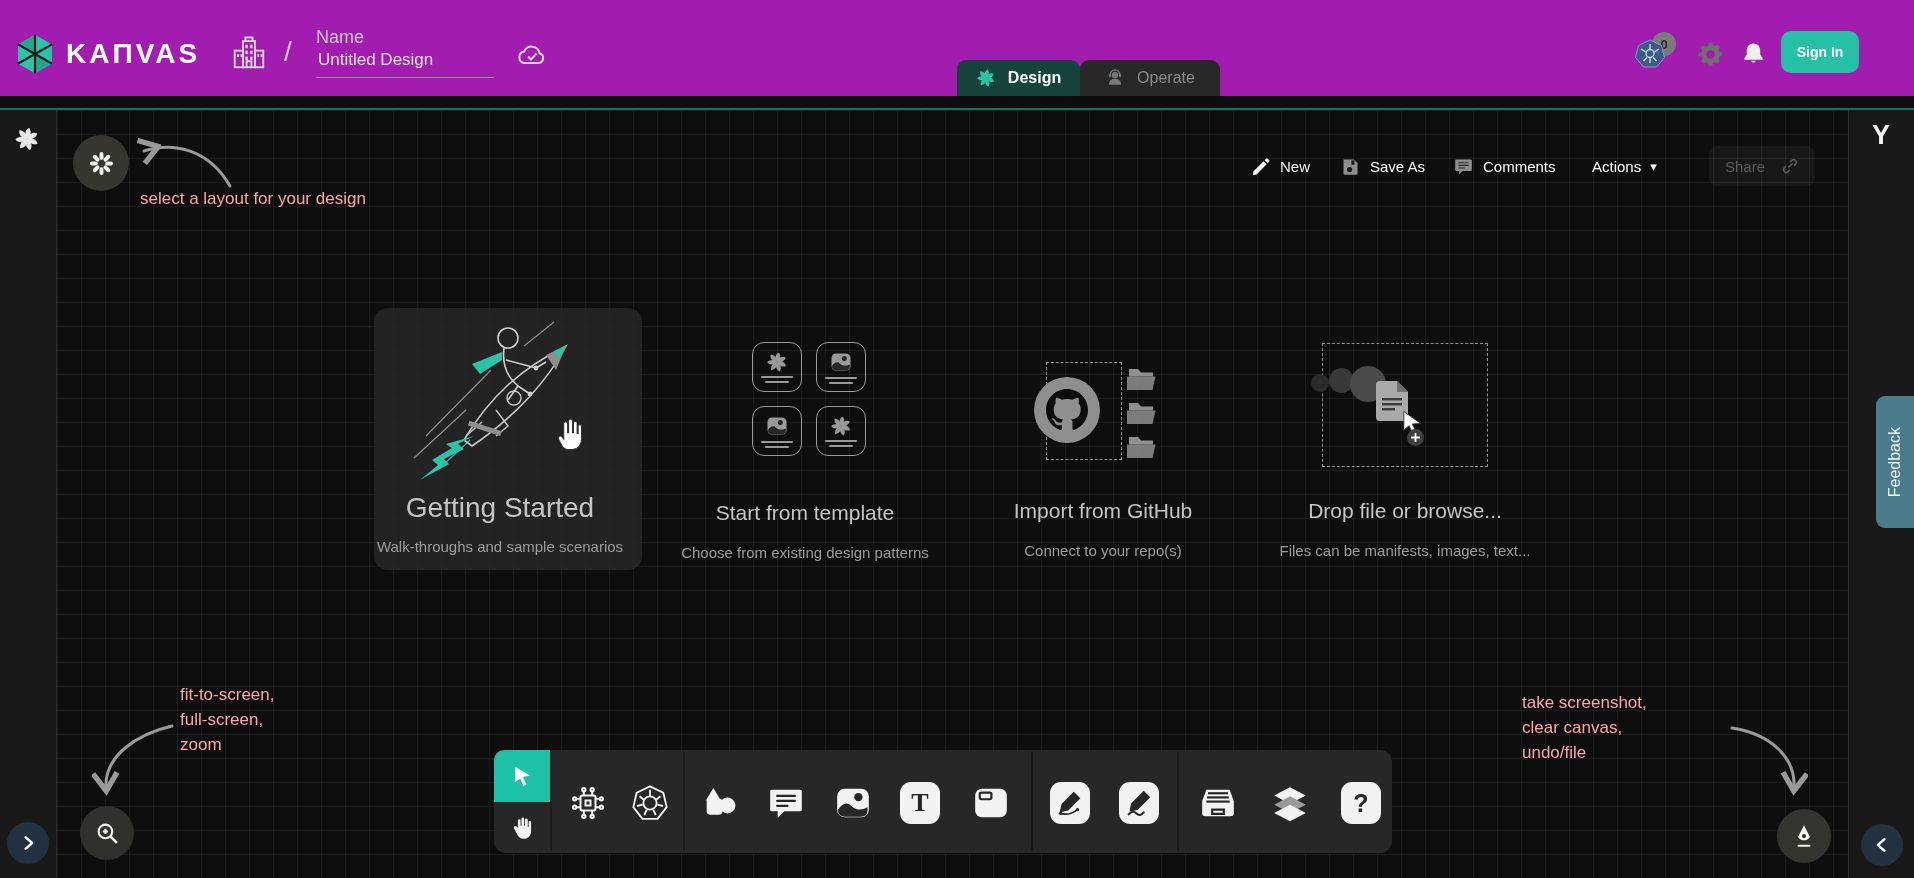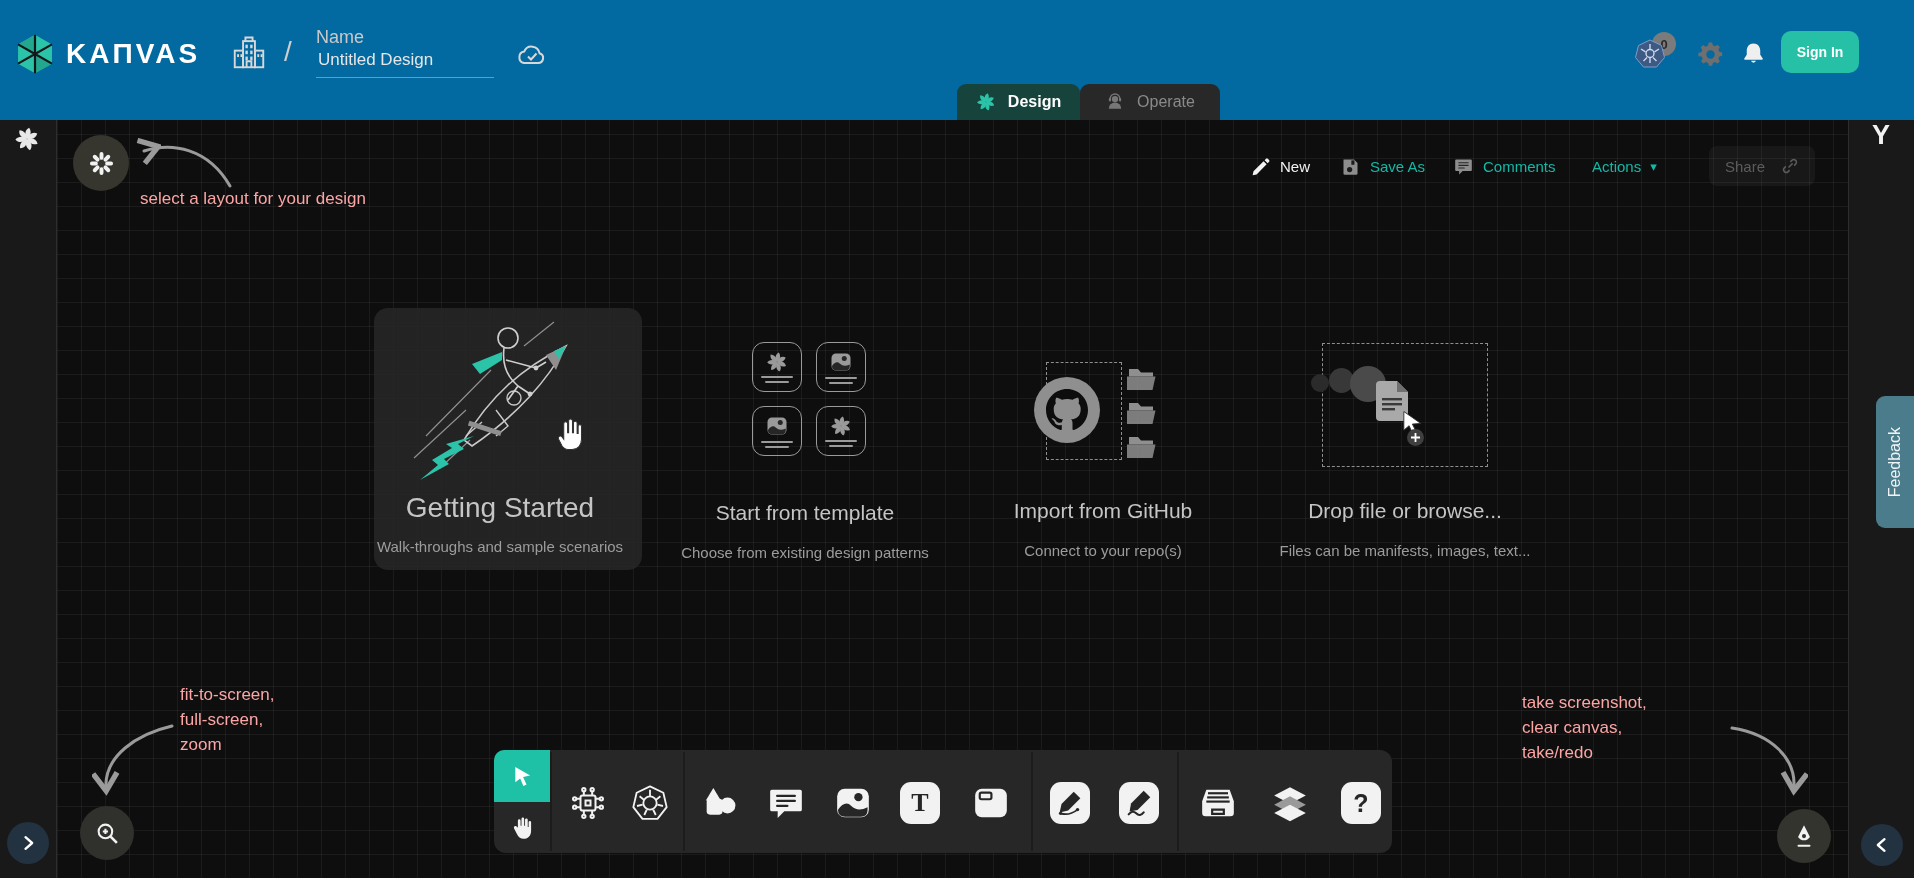--- a/index.html
+++ b/index.html
@@ -3,21 +3,21 @@
 <meta charset="utf-8">
 <style>
   * { margin:0; padding:0; box-sizing:border-box; }
   html,body { background:#000; }
   body { font-family:"Liberation Sans", sans-serif; }
   .stage { position:relative; width:1914px; height:878px; background:#0d0d0d; overflow:hidden;
            font-family:"Liberation Sans", sans-serif; }
   .abs { position:absolute; }
 
   
-  .header { position:absolute; left:0; top:0; width:1914px; height:120px; background:#0369a1; z-index:20; }
+  .header { position:absolute; left:0; top:0; width:1914px; height:96px; background:#a21caf; z-index:20; }
   .brand-text { font-size:28px; font-weight:700; letter-spacing:3px; color:#ffffff; }
   .name-label { font-size:18px; color:#c9c9c9; }
   .name-input { background:transparent; border:none; outline:none; border-bottom:1px solid #8f8f8f;
                 color:#e6e6e6; font-size:17px; width:178px; padding:2px 2px 7px 2px;
                 font-family:"Liberation Sans", sans-serif; }
   .slash { font-size:28px; font-weight:300; color:#cfcfcf; }
 
   .tabs { position:absolute; left:957px; bottom:0; display:flex; }
   .tab { height:36px; display:flex; align-items:center; justify-content:center; gap:12px;
          border-radius:9px 9px 0 0; font-size:16px; cursor:pointer; }
@@ -42,21 +42,21 @@
              border-right:1px solid #2d2d2d; z-index:5; }
   .strip-r { position:absolute; right:0; top:110px; width:66px; bottom:0; background:#191919;
              border-left:1px solid #2d2d2d; z-index:5; }
 
   .circle-btn { border-radius:50%; display:flex; align-items:center; justify-content:center; cursor:pointer; }
   .hint { color:#fca5a5; font-size:17px; line-height:25px; }
 
   
   .ct-item { position:absolute; top:146px; height:40px; display:flex; align-items:center; gap:9px;
              font-size:15px; cursor:pointer; }
-  .ct-dim { color:#14b8a6; }
+  .ct-dim { color:#ffffff; }
   .share-btn { position:absolute; left:1709px; top:146px; width:106px; height:40px;
                background:rgba(255,255,255,0.045); border-radius:8px; display:flex; align-items:center;
                justify-content:space-between; padding:0 16px; color:#5c5c5c; font-size:15px; cursor:pointer; }
 
   
   .card1 { position:absolute; left:374px; top:308px; width:268px; height:262px;
            background:rgba(40,40,40,0.82); border-radius:14px; cursor:pointer; }
   .card-title { position:absolute; width:280px; text-align:center; color:#c5c5c5; font-size:21px; }
   .card-sub { position:absolute; width:320px; text-align:center; color:#9c9c9c; font-size:15px; }
 
@@ -585,21 +585,21 @@
   </svg>
   <div class="abs circle-btn" style="left:80px;top:806px;width:54px;height:54px;background:#30302c">
     <svg width="25" height="25" color="#f2f2f2">
         <use href="#s-magnifier"></use>
       </svg>
   </div>
 
   <div class="abs hint" style="left:1522px;top:690px;width:200px;">
     <div>take screenshot,</div>
     <div>clear canvas,</div>
-    <div>take/redo</div>
+    <div>undo/file</div>
   </div>
   <svg class="abs" style="left:1726px;top:716px" width="82" height="84">
     <defs>
         <marker id="m3" markerWidth="10" markerHeight="10" refX="6" refY="5" orient="auto">
       <path d="M1 1 L7 5 L1 9" fill="none" stroke="#9a9a9a" stroke-width="1.8"></path>
         </marker>
       </defs>
     <path d="M 6 12 C 45 18, 70 42, 68 72" fill="none" stroke="#9a9a9a" stroke-width="3" stroke-linecap="round" marker-end="url(#m3)"></path>
   </svg>
   <div class="abs circle-btn" style="left:1777px;top:809px;width:54px;height:54px;background:#34342e">

